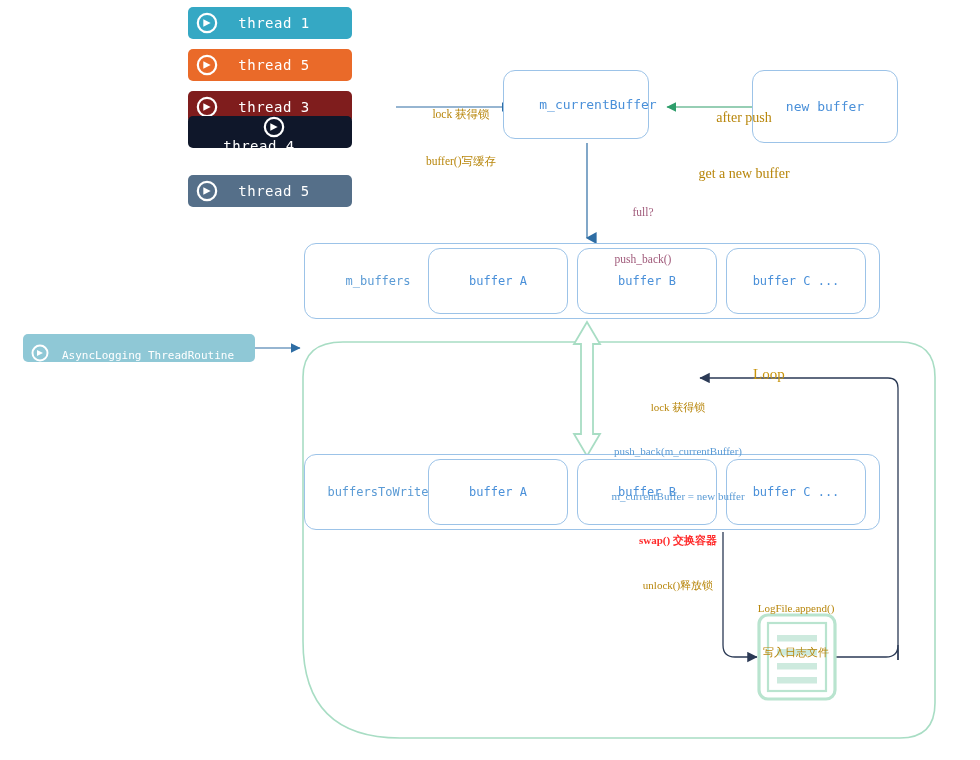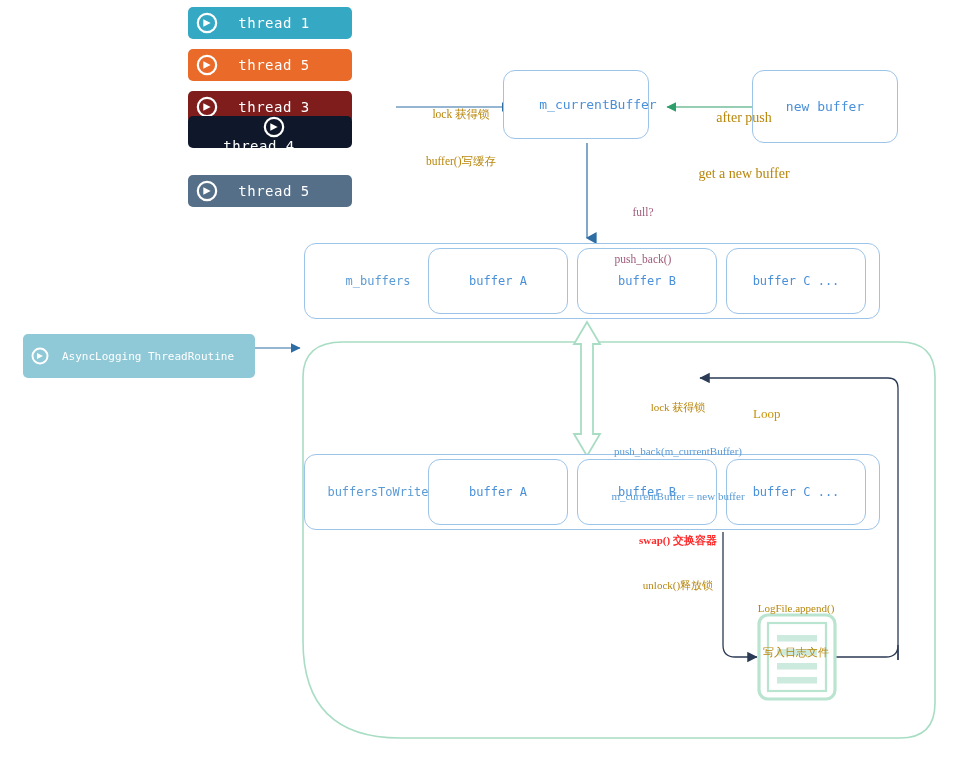--- a/index.html
+++ b/index.html
@@ -36,25 +36,25 @@
     font-size: 14px;
     letter-spacing: 0.5px;
     padding-right: 22px;
     font-family: "DejaVu Sans Mono","Liberation Mono", monospace;
   }
 
   
   .routine-pill {
     position: absolute;
     left: 23px; top: 334px;
-    width: 232px; height: 44px;
+    width: 232px; height: 28px;
     background: #8fc8d6;
     border-radius: 5px;
     display: flex;
-    align-items: center;
+    align-items: flex-end;
   }
   .routine-pill .thread-icon { width: 18px; height: 18px; margin-left: 8px; }
   .routine-label {
     flex: 1 1 auto;
     text-align: center;
     color: #ffffff;
     font-size: 11px;
     padding-right: 8px;
     font-family: "DejaVu Sans Mono","Liberation Mono", monospace;
   }
@@ -235,21 +235,21 @@
   <div class="lbl lbl-olive center" style="left:668px; top:71px; width:152px; font-size:14px;">
     <div>after push</div>
     <div>get a new buffer</div>
   </div>
 
   <div class="lbl lbl-mauve center" style="left:588px; top:174px; width:110px; font-size:11.5px;">
     <div>full?</div>
     <div>push_back()</div>
   </div>
 
-  <div class="lbl lbl-gold" style="left:753px; top:364px; font-size:13px;margin-top:41px;">Loop</div>
+  <div class="lbl lbl-gold" style="left:753px; top:364px; font-size:15px;">Loop</div>
 
   <div class="lbl center" style="left:578px; top:370px; width:200px; font-size:11px;">
     <div class="lbl-olive">lock 获得锁</div>
     <div class="lbl-blue">push_back(m_currentBuffer)</div>
     <div class="lbl-blue">m_currentBuffer = new buffer</div>
     <div class="lbl-red" style="font-weight:bold;">swap() 交换容器</div>
     <div class="lbl-olive">unlock()释放锁</div>
   </div>
 
   <div class="lbl lbl-olive center" style="left:718px; top:571px; width:156px; font-size:11px;">

